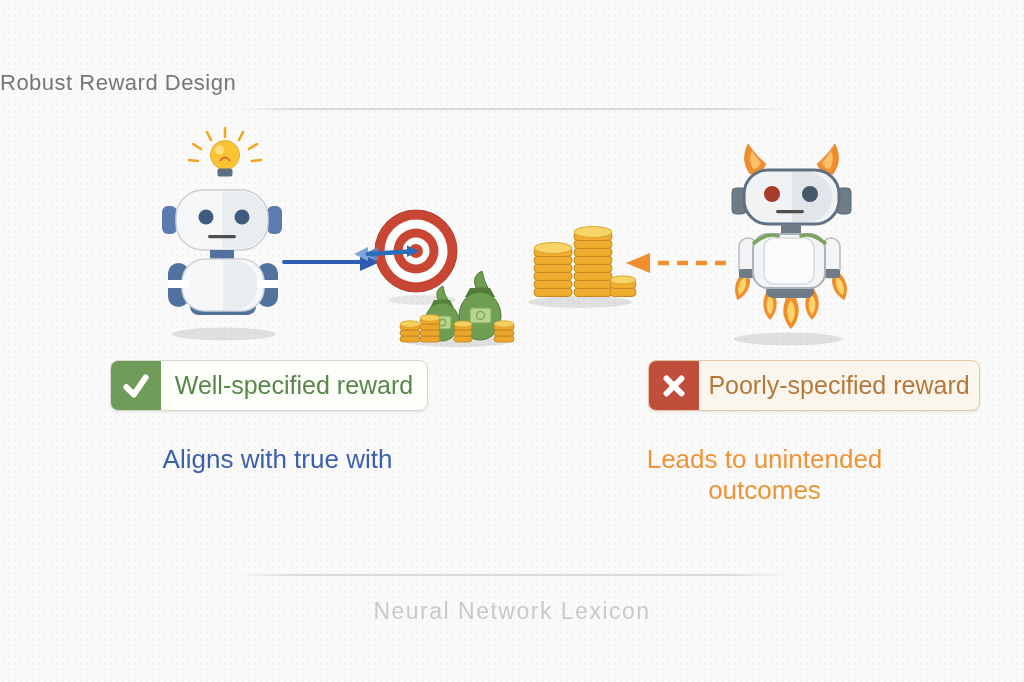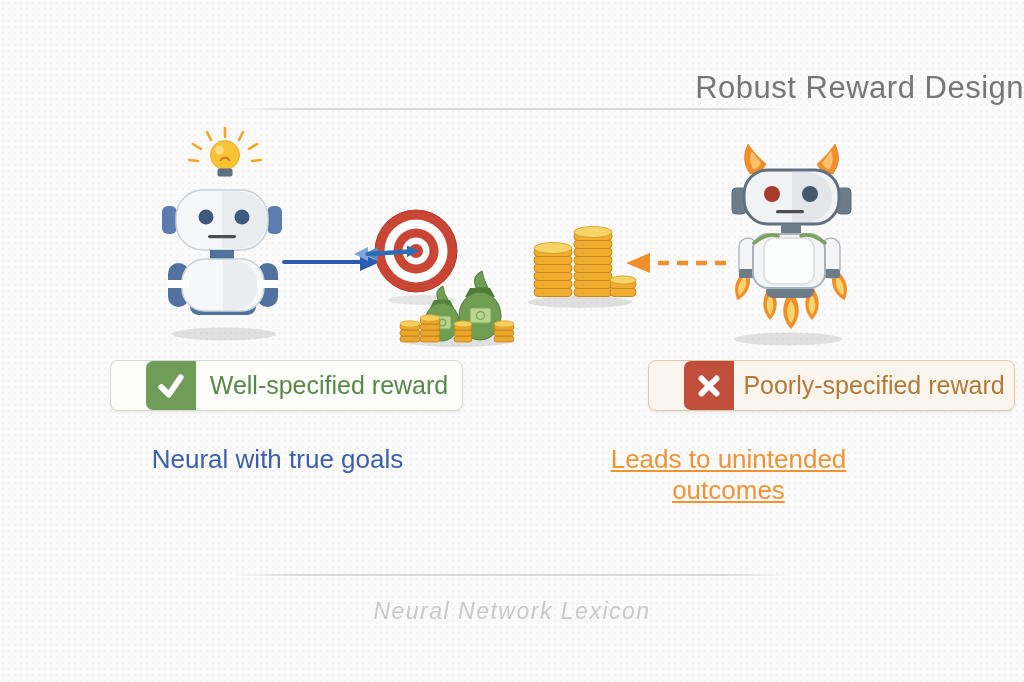--- a/index.html
+++ b/index.html
@@ -5,54 +5,54 @@
   html,body{margin:0;padding:0;}
   body{font-family:"Liberation Sans", sans-serif;}
   .canvas{
     position:relative;width:1024px;height:682px;overflow:hidden;
     background-color:#fbfafa;
     background-image:radial-gradient(rgba(190,160,160,0.10) 1px, transparent 1.2px);
     background-size:6px 6px;
   }
   .abs{position:absolute;}
   .title{
-    top:70px;left:0;width:100%;text-align:right;
-    font-size:31px;color:#767676;letter-spacing:0.5px;
+    top:70px;left:0;width:100%;text-align:left;
+    font-size:22px;color:#767676;letter-spacing:0.5px;
   }
   .rule{
     height:2px;
     background:linear-gradient(90deg, rgba(213,213,213,0) 0%, #d9d9d9 12%, #d9d9d9 88%, rgba(213,213,213,0) 100%);
   }
   .rule-top{top:108px;left:233px;width:558px;}
   .rule-bottom{top:574px;left:233px;width:558px;}
   .badge{
     top:360px;height:49px;display:flex;align-items:stretch;
     border-radius:8px;box-shadow:0 2px 3px rgba(0,0,0,0.06);
-    background:#fdfdf9;border:1px solid #d8d8d0;padding-left:35px;
+    background:#fdfdf9;border:1px solid #d8d8d0;
   }
   .badge-left{left:110px;width:316px;}
   .badge-right{left:648px;width:330px;background:#fbf6ed;border-color:#e0c6a6;}
   .badge-icon{
     width:50px;flex:0 0 50px;display:flex;align-items:center;justify-content:center;
     border-radius:7px 0 0 7px;
   }
   .badge-icon.good{background:#6f9c58;}
   .badge-icon.bad{background:#bf4f3a;}
   .badge-text{
     flex:1;display:flex;align-items:center;justify-content:center;
     font-size:25px;white-space:nowrap;
   }
   .badge-text.good{color:#58874a;}
   .badge-text.bad{color:#b5783a;}
   .subtitle{top:444px;text-align:center;font-size:26px;}
   .subtitle-left{left:110px;width:335px;color:#3b60ad;}
-  .subtitle-right{left:556px;width:345px;color:#ef9335;text-decoration:underline;}
+  .subtitle-right{left:592px;width:345px;color:#ef9335;}
   .caption{top:530px;left:0;width:100%;text-align:center;font-size:29px;color:#6e6e6e;}
   .footer{top:598px;left:0;width:100%;text-align:center;font-size:23px;color:#c9c9c9;
-    font-style:italic;letter-spacing:1.5px;}
+    letter-spacing:1.5px;}
 </style>
 </head>
 <body>
 
 <div class="canvas">
 
   <div class="abs title">Robust Reward Design</div>
   <div class="abs rule rule-top"></div>
 
   <svg class="abs" style="left:148px;top:122px" width="190" height="220" viewBox="0 0 190 220">
@@ -240,19 +240,19 @@
   <div class="abs badge badge-right">
     <div class="badge-icon bad">
       <svg width="30" height="30" viewBox="0 0 28 28">
         <line x1="7" y1="7" x2="21" y2="21" stroke="#ffffff" stroke-width="5.5" stroke-linecap="round"></line>
         <line x1="21" y1="7" x2="7" y2="21" stroke="#ffffff" stroke-width="5.5" stroke-linecap="round"></line>
       </svg>
     </div>
     <div class="badge-text bad">Poorly-specified reward</div>
   </div>
 
-  <div class="abs subtitle subtitle-left">Neural with true goals</div>
+  <div class="abs subtitle subtitle-left">Aligns with true with</div>
   <div class="abs subtitle subtitle-right">Leads to unintended outcomes</div>
 
   <div class="abs rule rule-bottom"></div>
   <div class="abs footer">Neural Network Lexicon</div>
 
 </div>
 
 </body></html>

